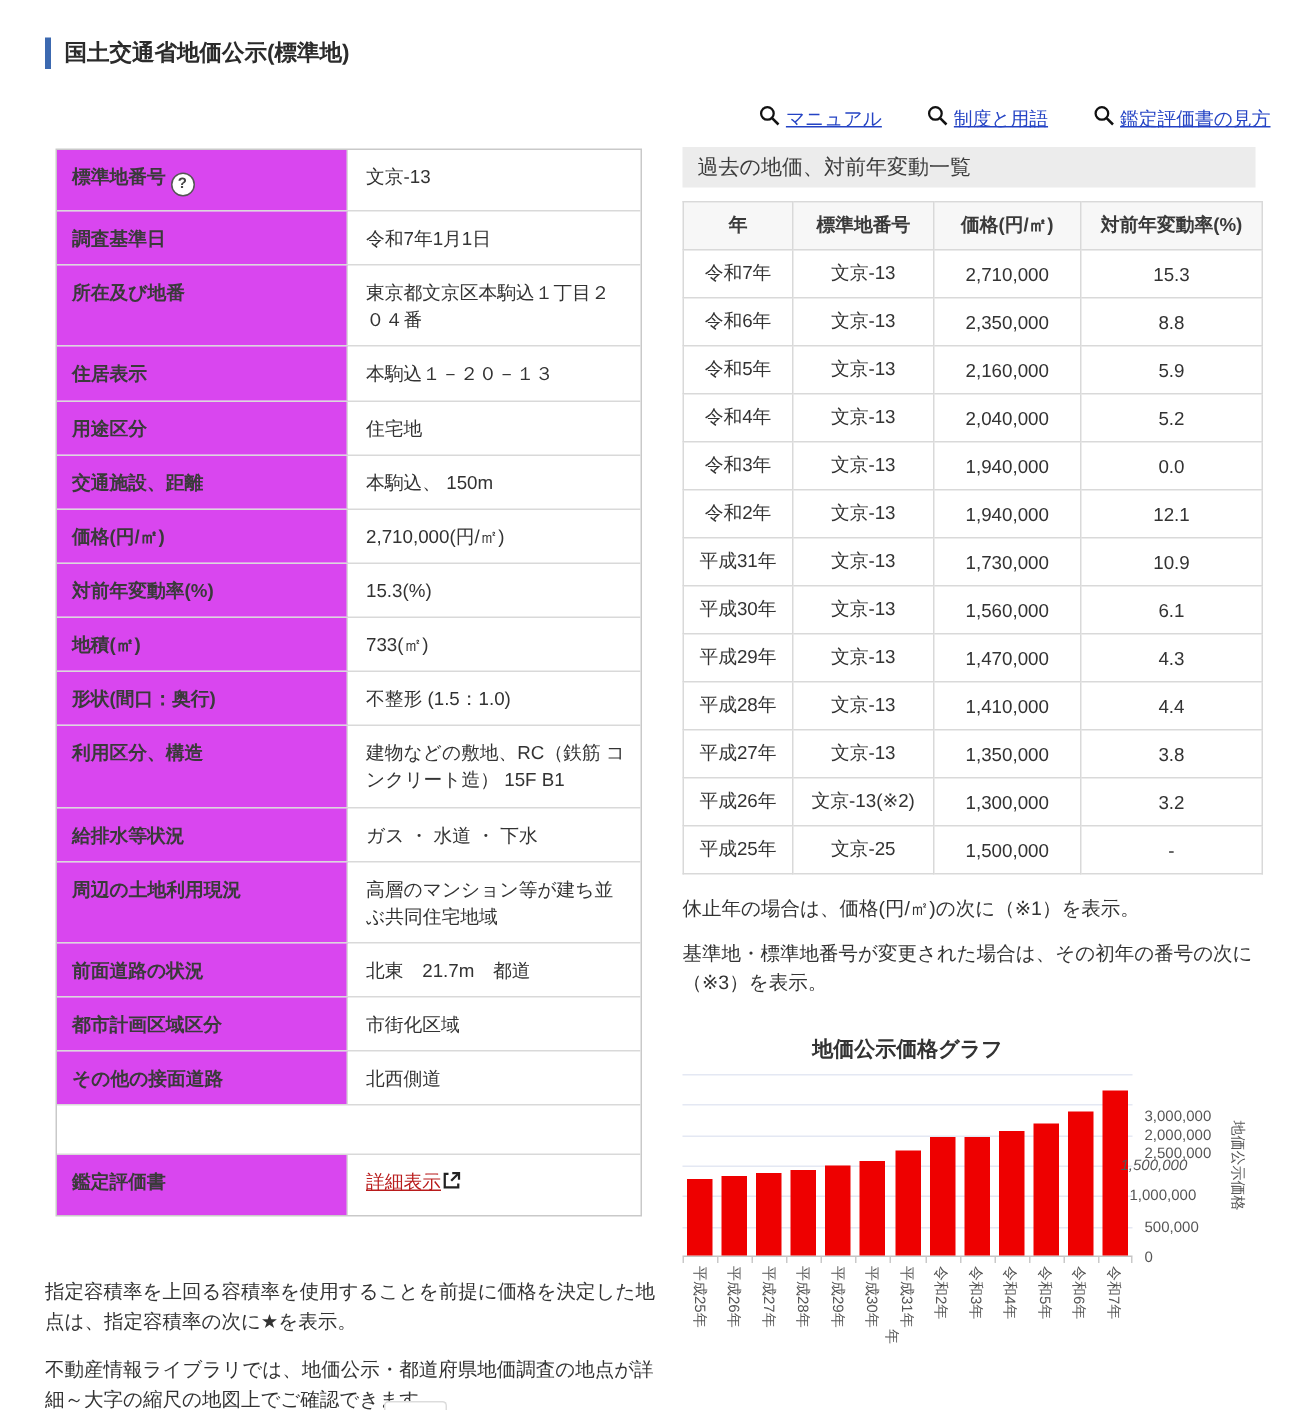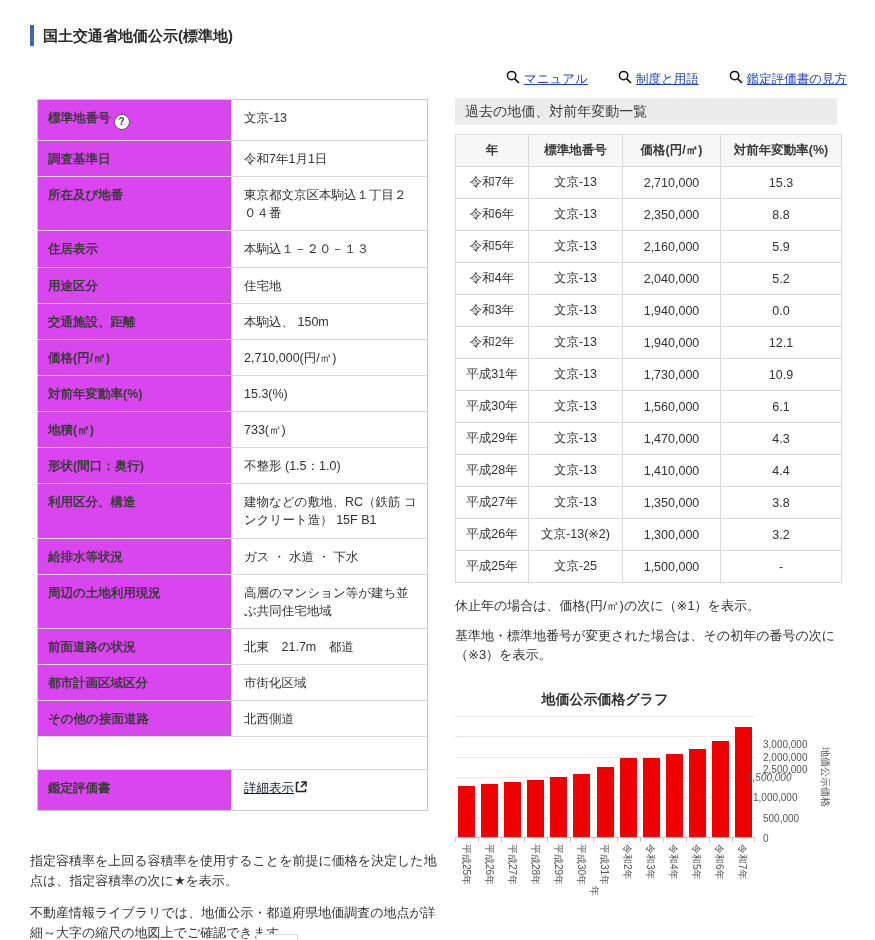--- a/index.html
+++ b/index.html
@@ -20,21 +20,21 @@
   .qlink a{color:#2443c4;font-size:12.5px;text-decoration:underline;}
   .mag-icon{display:inline-block;width:14px;height:14px;}
   
   .detail-table{position:absolute;left:37px;top:99px;width:389px;border:1px solid #c9c9c9;background:#fff;}
   .drow{display:flex;border-top:1px solid #d9d9d9;}
   .drow:first-child{border-top:none;}
   .dlabel{width:194px;background:#d946ef;border-right:1px solid #d9d9d9;
     padding:9px 8px 8px 10px;font-weight:bold;font-size:12.5px;color:#3a3a3a;
     box-sizing:border-box;line-height:1.45;}
   .dvalue{flex:1;padding:9px 10px 8px 12px;font-size:12.5px;line-height:1.45;box-sizing:border-box;}
-  .dvalue a{color:#0f172a;text-decoration:underline;margin-right:0;text-align:center;}
+  .dvalue a{color:#b91c1c;text-decoration:underline;margin-right:0;text-align:center;}
   .qmark{display:inline-flex;width:14px;height:14px;border:1px solid #555;border-radius:50%;
     align-items:center;justify-content:center;font-size:10px;font-weight:bold;color:#444;
     margin-left:3px;vertical-align:-3px;background:#fff;cursor:pointer;}
   .ext-icon{display:inline-block;width:14px;height:14px;vertical-align:-2px;}
   
   .sec-header{position:absolute;left:455px;top:98px;width:382px;height:27px;background:#ececec;
     box-sizing:border-box;padding-left:10px;font-size:14px;color:#3b3b3b;line-height:27px;}
   .history-table{position:absolute;left:455px;top:134px;width:382px;border-collapse:collapse;table-layout:fixed;}
   .history-table th,.history-table td{border:1px solid #d9d9d9;font-size:12.5px;text-align:center;
     height:31px;padding:0;color:#333;}

